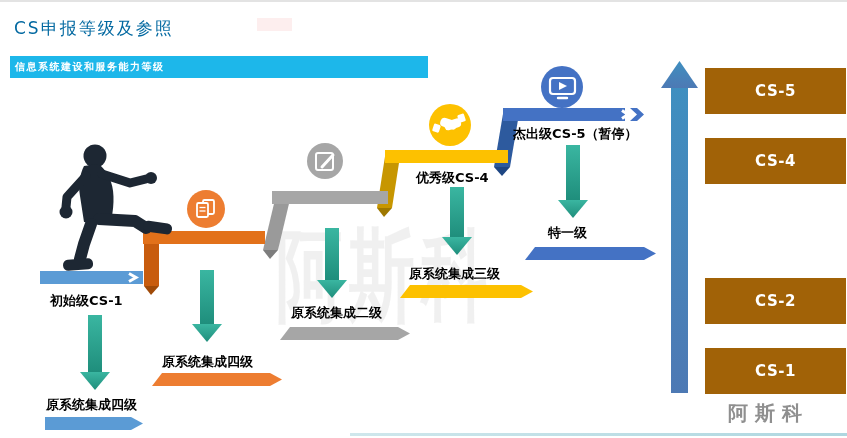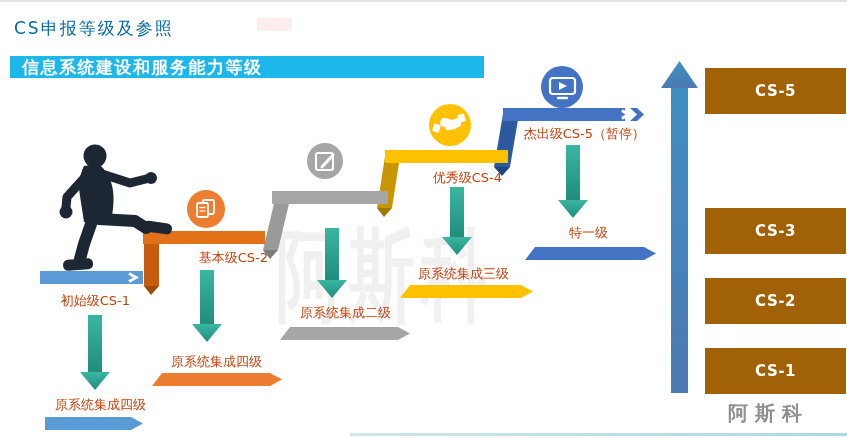--- a/index.html
+++ b/index.html
@@ -7,28 +7,28 @@
     position:relative;width:847px;height:438px;overflow:hidden;background:#ffffff;
     font-family:"DejaVu Sans","Liberation Sans",sans-serif;
   }
   .topline{position:absolute;left:0;top:0;width:847px;height:2px;background:#e3e3e3;}
   .title{
     position:absolute;left:14px;top:17px;font-size:17px;color:#0369a1;
     letter-spacing:2px;white-space:nowrap;
   }
   .pinkbox{position:absolute;left:257px;top:18px;width:35px;height:13px;background:#fdeeee;}
   .banner{
-    position:absolute;left:10px;top:56px;width:474px;height:22px;background:#1db7ea;
-    color:#ffffff;font-weight:bold;font-size:17px;line-height:22px;padding-left:12px;
+    position:absolute;left:10px;top:56px;width:418px;height:22px;background:#1db7ea;
+    color:#ffffff;font-weight:bold;font-size:10px;line-height:22px;padding-left:5px;
     letter-spacing:1.5px;box-sizing:border-box;white-space:nowrap;
   }
   svg.diagram{position:absolute;left:0;top:0;}
   .lbl{
-    position:absolute;font-weight:normal;font-size:13px;color:#c2410c;
-    text-align:right;white-space:nowrap;
+    position:absolute;font-weight:bold;font-size:13px;color:#000000;
+    text-align:left;white-space:nowrap;
   }
   .csbox{
     position:absolute;left:705px;width:141px;height:46px;background:#a16207;
     color:#ffffff;font-weight:bold;font-size:15px;text-align:center;line-height:46px;
     letter-spacing:0.5px;
   }
   .watermark{
     position:absolute;left:276px;top:210px;font-size:100px;font-weight:bold;
     color:#ececec;letter-spacing:10px;transform:scaleX(0.66);transform-origin:left top;
     white-space:nowrap;opacity:0.75;pointer-events:none;
@@ -156,31 +156,30 @@
     <polygon fill="#ed7d31" points="162,373 270,373 282,379.5 270,386 152,386"></polygon>
     <polygon fill="#5b9bd5" points="45,417 131,417 143,423.5 131,430 45,430"></polygon>
 
     <g fill="url(#bigArrowGrad)">
       <rect x="671" y="85" width="17" height="308"></rect>
       <polygon points="661,88 698,88 679.5,61"></polygon>
     </g>
   </svg>
 
   <div class="lbl" style="left:50px;top:292px;width:80px;">初始级CS-1</div>
-  <div class="lbl" style="left:168px;top:249px;width:100px;">基本级CS-2</div>
   <div class="lbl" style="left:416px;top:169px;width:86px;">优秀级CS-4</div>
   <div class="lbl" style="left:513px;top:125px;width:132px;">杰出级CS-5（暂停）</div>
 
   <div class="lbl" style="left:46px;top:396px;width:100px;">原系统集成四级</div>
   <div class="lbl" style="left:162px;top:353px;width:100px;">原系统集成四级</div>
   <div class="lbl" style="left:291px;top:304px;width:100px;">原系统集成二级</div>
   <div class="lbl" style="left:409px;top:265px;width:100px;">原系统集成三级</div>
   <div class="lbl" style="left:548px;top:224px;width:60px;">特一级</div>
 
   <div class="csbox" style="top:68px;">CS-5</div>
-  <div class="csbox" style="top:208px;">CS-3</div>
+  <div class="csbox" style="top:138px;">CS-4</div>
   <div class="csbox" style="top:278px;">CS-2</div>
   <div class="csbox" style="top:348px;">CS-1</div>
 
   <div class="brand">阿斯科</div>
   <div class="bottomline"></div>
 
 </div>
 
 </body></html>

